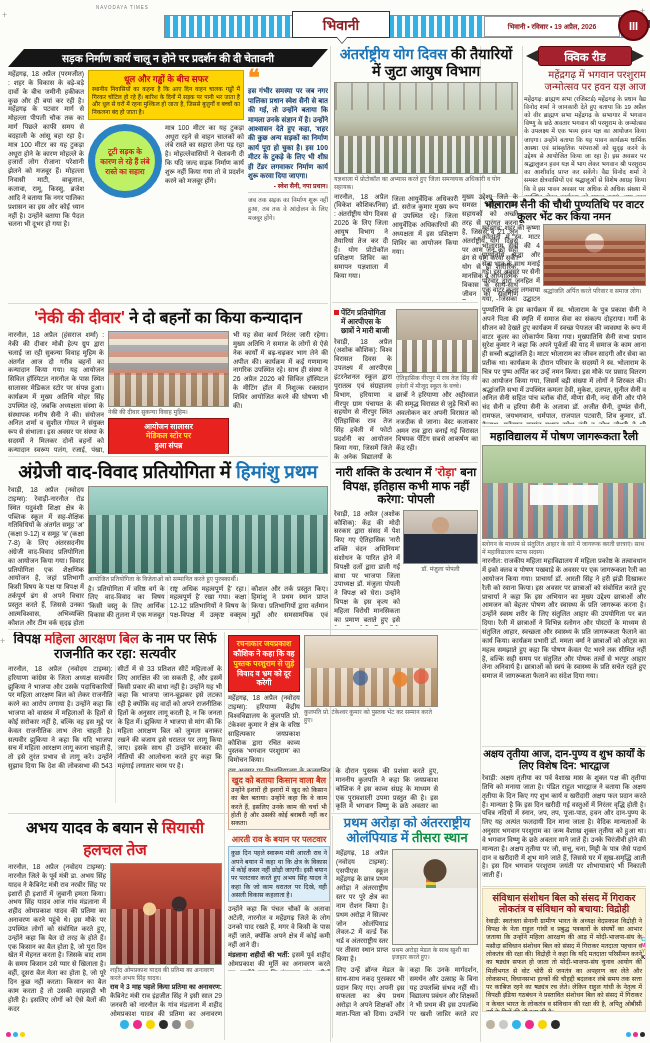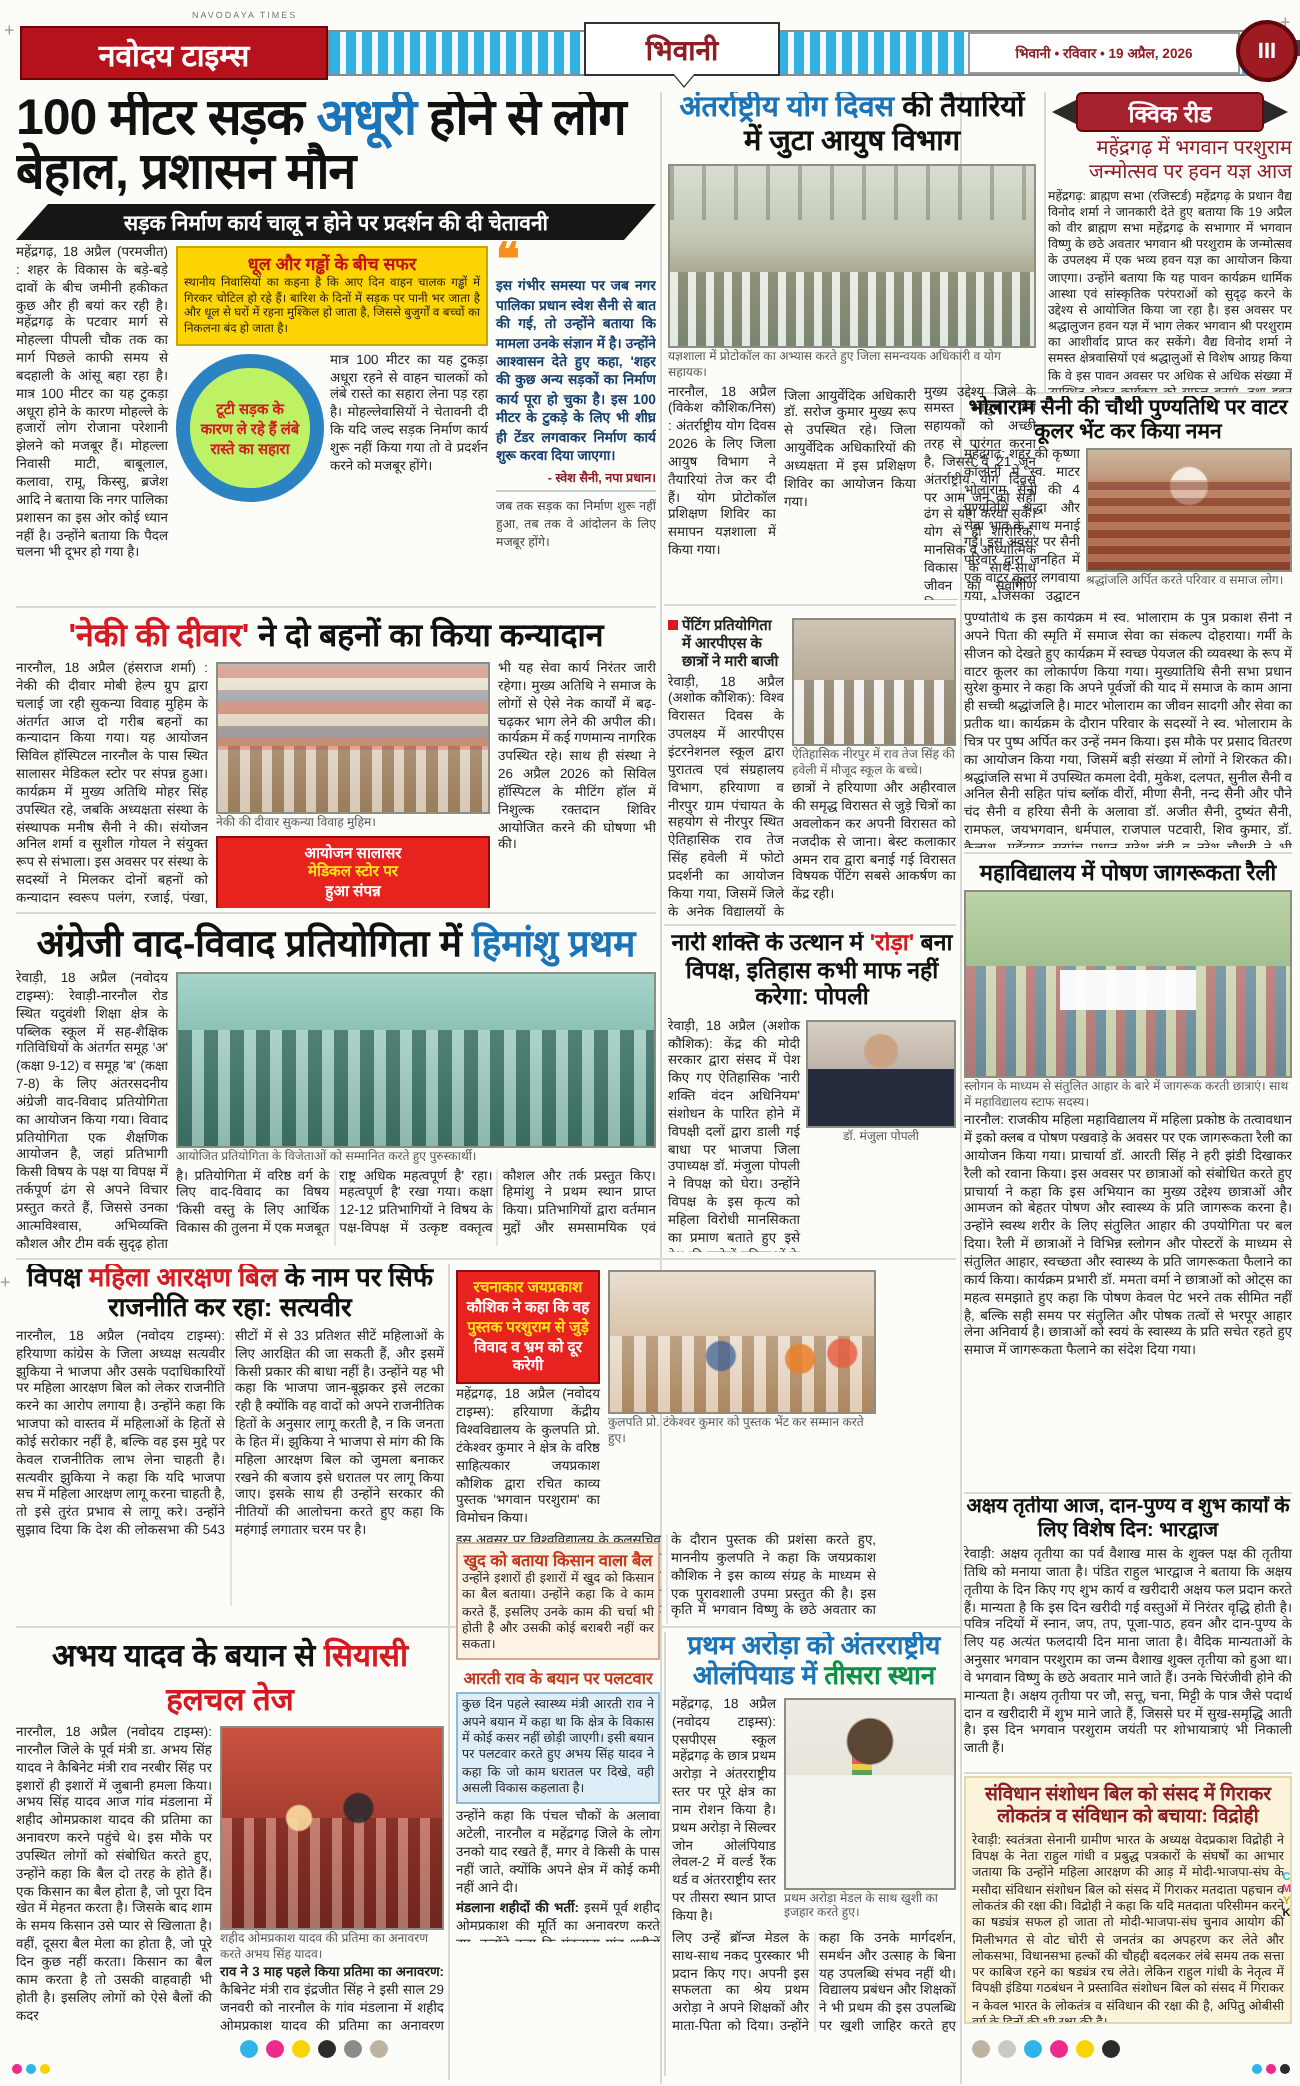--- a/index.html
+++ b/index.html
@@ -120,21 +120,20 @@
   .cmyk div:nth-child(3){color:#c9a800}.cmyk div:nth-child(4){color:#111}
 </style>
 </head>
 <body>
 
 <div class="page">
 
   <div class="plus" style="left:2px;top:10px">+</div>
   <div class="plus" style="left:640px;top:6px">+</div>
   <div class="tinytop">NAVODAYA TIMES</div>
-  <div class="brand">नवोदय टाइम्स</div>
   <div class="stripes"></div>
   <div class="citytab">भिवानी</div>
   <div class="edition">भिवानी • रविवार • 19 अप्रैल, 2026</div>
   <div class="pgcirc">III</div>
   <div class="sq"></div>
 
   <div class="rule" style="left:330px;top:46px;width:1px;height:996px"></div>
   <div class="rule" style="left:480px;top:46px;width:1px;height:996px"></div>
   <div class="rule" style="left:522px;top:46px;width:1px;height:150px"></div>
   <div class="rule" style="left:224px;top:632px;width:1px;height:408px"></div>
@@ -144,21 +143,20 @@
   <div class="rule" style="left:8px;top:629px;width:470px;height:1px"></div>
   <div class="rule" style="left:8px;top:813px;width:472px;height:1px"></div>
   <div class="rule" style="left:482px;top:196px;width:164px;height:1px"></div>
   <div class="rule" style="left:332px;top:302px;width:146px;height:1px"></div>
   <div class="rule" style="left:332px;top:462px;width:146px;height:1px"></div>
   <div class="rule" style="left:482px;top:426px;width:164px;height:1px"></div>
   <div class="rule" style="left:482px;top:746px;width:164px;height:1px"></div>
   <div class="rule" style="left:482px;top:886px;width:164px;height:1px"></div>
 
   <section class="art" style="left:8px;top:46px;width:320px;height:256px">
-    <h1 class="lead-h"><span>100 मीटर सड़क </span><span class="b">अधूरी</span><span> होने से लोग बेहाल, प्रशासन मौन</span></h1>
     <div class="strap">सड़क निर्माण कार्य चालू न होने पर प्रदर्शन की दी चेतावनी</div>
     <div style="display:flex;gap:4px;margin-top:3px;">
       <p class="bt" style="width:76px;flex:none">महेंद्रगढ़, 18 अप्रैल (परमजीत) : शहर के विकास के बड़े-बड़े दावों के बीच जमीनी हकीकत कुछ और ही बयां कर रही है। महेंद्रगढ़ के पटवार मार्ग से मोहल्ला पीपली चौक तक का मार्ग पिछले काफी समय से बदहाली के आंसू बहा रहा है। मात्र 100 मीटर का यह टुकड़ा अधूरा होने के कारण मोहल्ले के हजारों लोग रोजाना परेशानी झेलने को मजबूर हैं। मोहल्ला निवासी माटी, बाबूलाल, कलावा, रामू, किस्सु, ब्रजेश आदि ने बताया कि नगर पालिका प्रशासन का इस ओर कोई ध्यान नहीं है। उन्होंने बताया कि पैदल चलना भी दूभर हो गया है।</p>
       <div style="width:156px;flex:none">
         <div class="ybox">
           <p class="ybox-t">धूल और गड्ढों के बीच सफर</p>
           <p class="ybox-b">स्थानीय निवासियों का कहना है कि आए दिन वाहन चालक गड्ढों में गिरकर चोटिल हो रहे हैं। बारिश के दिनों में सड़क पर पानी भर जाता है और धूल से घरों में रहना मुश्किल हो जाता है, जिससे बुजुर्गों व बच्चों का निकलना बंद हो जाता है।</p>
         </div>
         <div style="display:flex;gap:3px;margin-top:4px;align-items:flex-start">
           <div class="circ">टूटी सड़क के कारण ले रहे हैं लंबे रास्ते का सहारा</div>
@@ -171,21 +169,21 @@
         <p class="qby">- स्वेश सैनी, नपा प्रधान।</p>
         <p class="qfoot">जब तक सड़क का निर्माण शुरू नहीं हुआ, तब तक वे आंदोलन के लिए मजबूर होंगे।</p>
       </div>
     </div>
   </section>
 
   <section class="art" style="left:8px;top:306px;width:320px;height:148px">
     <h2 class="ctr" style="font-size:16px"><span class="r">'नेकी की दीवार'</span><span> ने दो बहनों का किया कन्यादान</span></h2>
     <div style="display:flex;gap:4px;margin-top:3px;">
       <p class="bt" style="width:96px;flex:none">नारनौल, 18 अप्रैल (हंसराज शर्मा) : नेकी की दीवार मोबी हेल्प ग्रुप द्वारा चलाई जा रही सुकन्या विवाह मुहिम के अंतर्गत आज दो गरीब बहनों का कन्यादान किया गया। यह आयोजन सिविल हॉस्पिटल नारनौल के पास स्थित सालासर मेडिकल स्टोर पर संपन्न हुआ। कार्यक्रम में मुख्य अतिथि मोहर सिंह उपस्थित रहे, जबकि अध्यक्षता संस्था के संस्थापक मनीष सैनी ने की। संयोजन अनिल शर्मा व सुशील गोयल ने संयुक्त रूप से संभाला। इस अवसर पर संस्था के सदस्यों ने मिलकर दोनों बहनों को कन्यादान स्वरूप पलंग, रजाई, पंखा, बर्तन सेट, कपड़े, बिस्तर सहित अन्य सामान एवं 501 रुपये शगुन भेंट किए। संस्थापक मनीष सैनी ने बताया कि यह संस्था अब तक 45वां कन्यादान कर चुकी है और भविष्य में</p>
-      <div style="width:137px;flex:none">
+      <div style="width:121px;flex:none">
         <div class="photo ph-neki" style="height:76px"></div>
         <p class="cap">नेकी की दीवार सुकन्या विवाह मुहिम।</p>
         <div class="redbox" style="margin-top:2px">
           <div>आयोजन सालासर</div>
           <div class="y">मेडिकल स्टोर पर</div>
           <div>हुआ संपन्न</div>
         </div>
       </div>
       <p class="bt" style="flex:1">भी यह सेवा कार्य निरंतर जारी रहेगा। मुख्य अतिथि ने समाज के लोगों से ऐसे नेक कार्यों में बढ़-चढ़कर भाग लेने की अपील की। कार्यक्रम में कई गणमान्य नागरिक उपस्थित रहे। साथ ही संस्था ने 26 अप्रैल 2026 को सिविल हॉस्पिटल के मीटिंग हॉल में निशुल्क रक्तदान शिविर आयोजित करने की घोषणा भी की।</p>
     </div>

